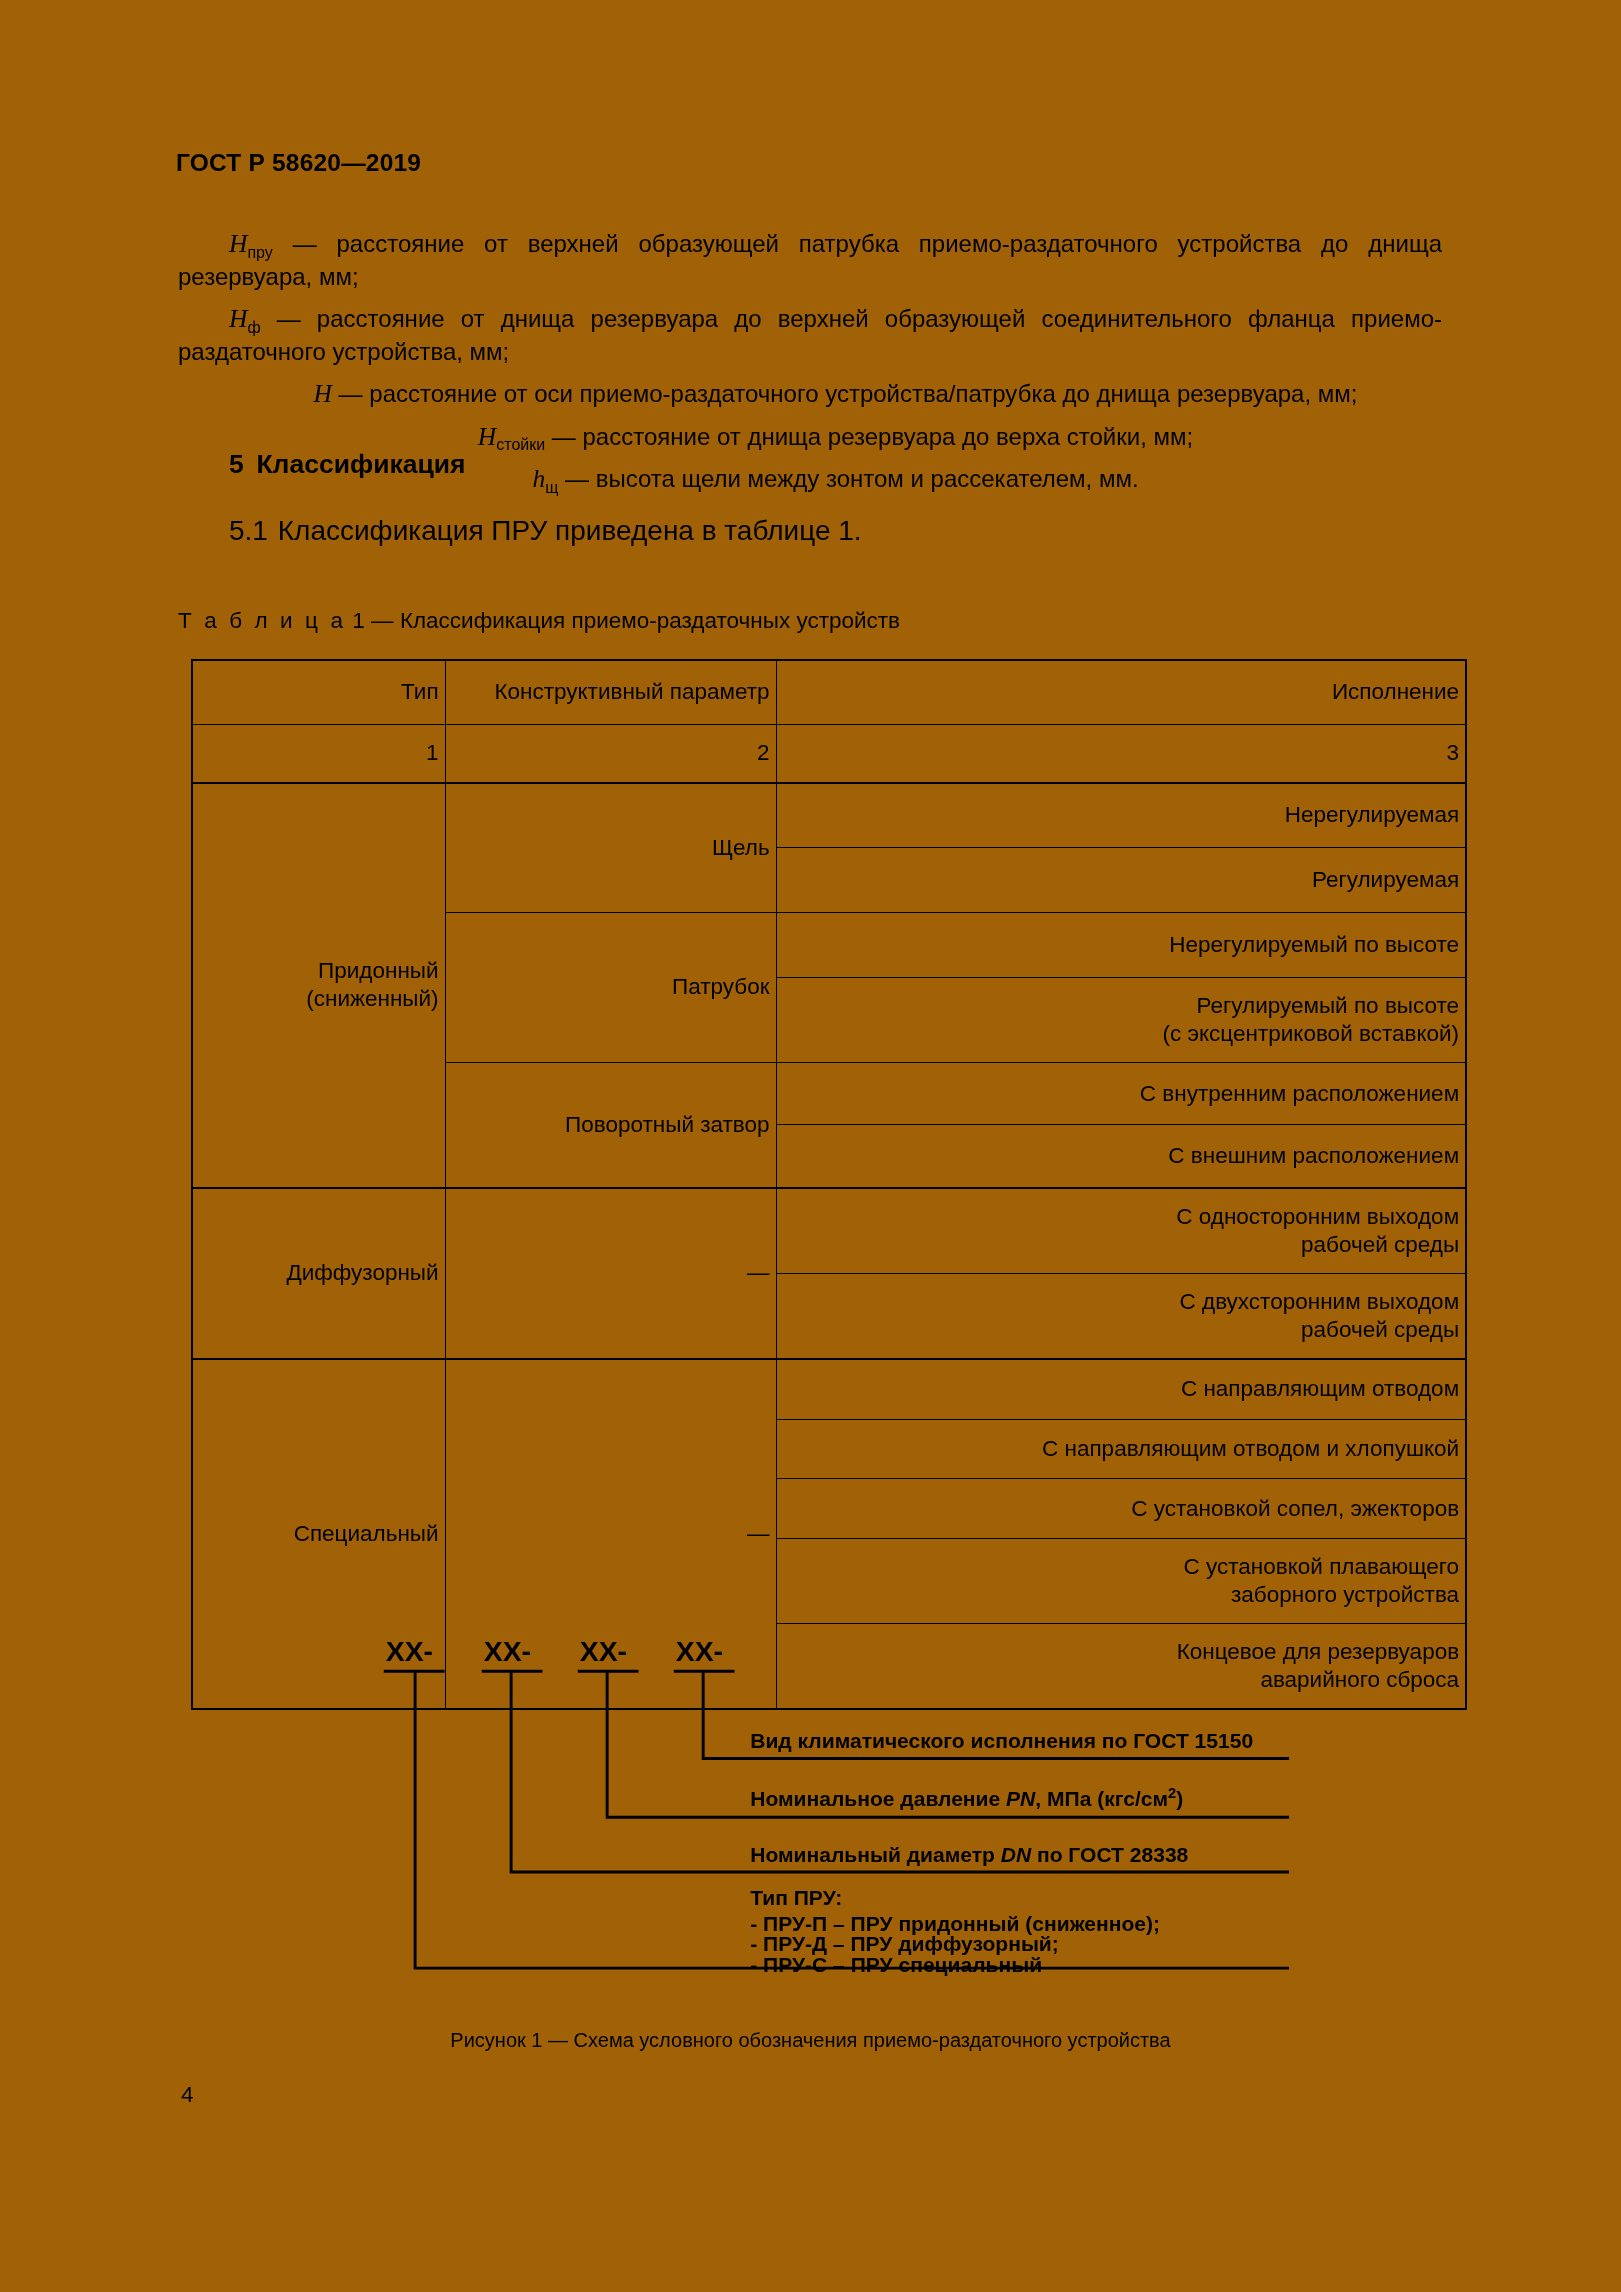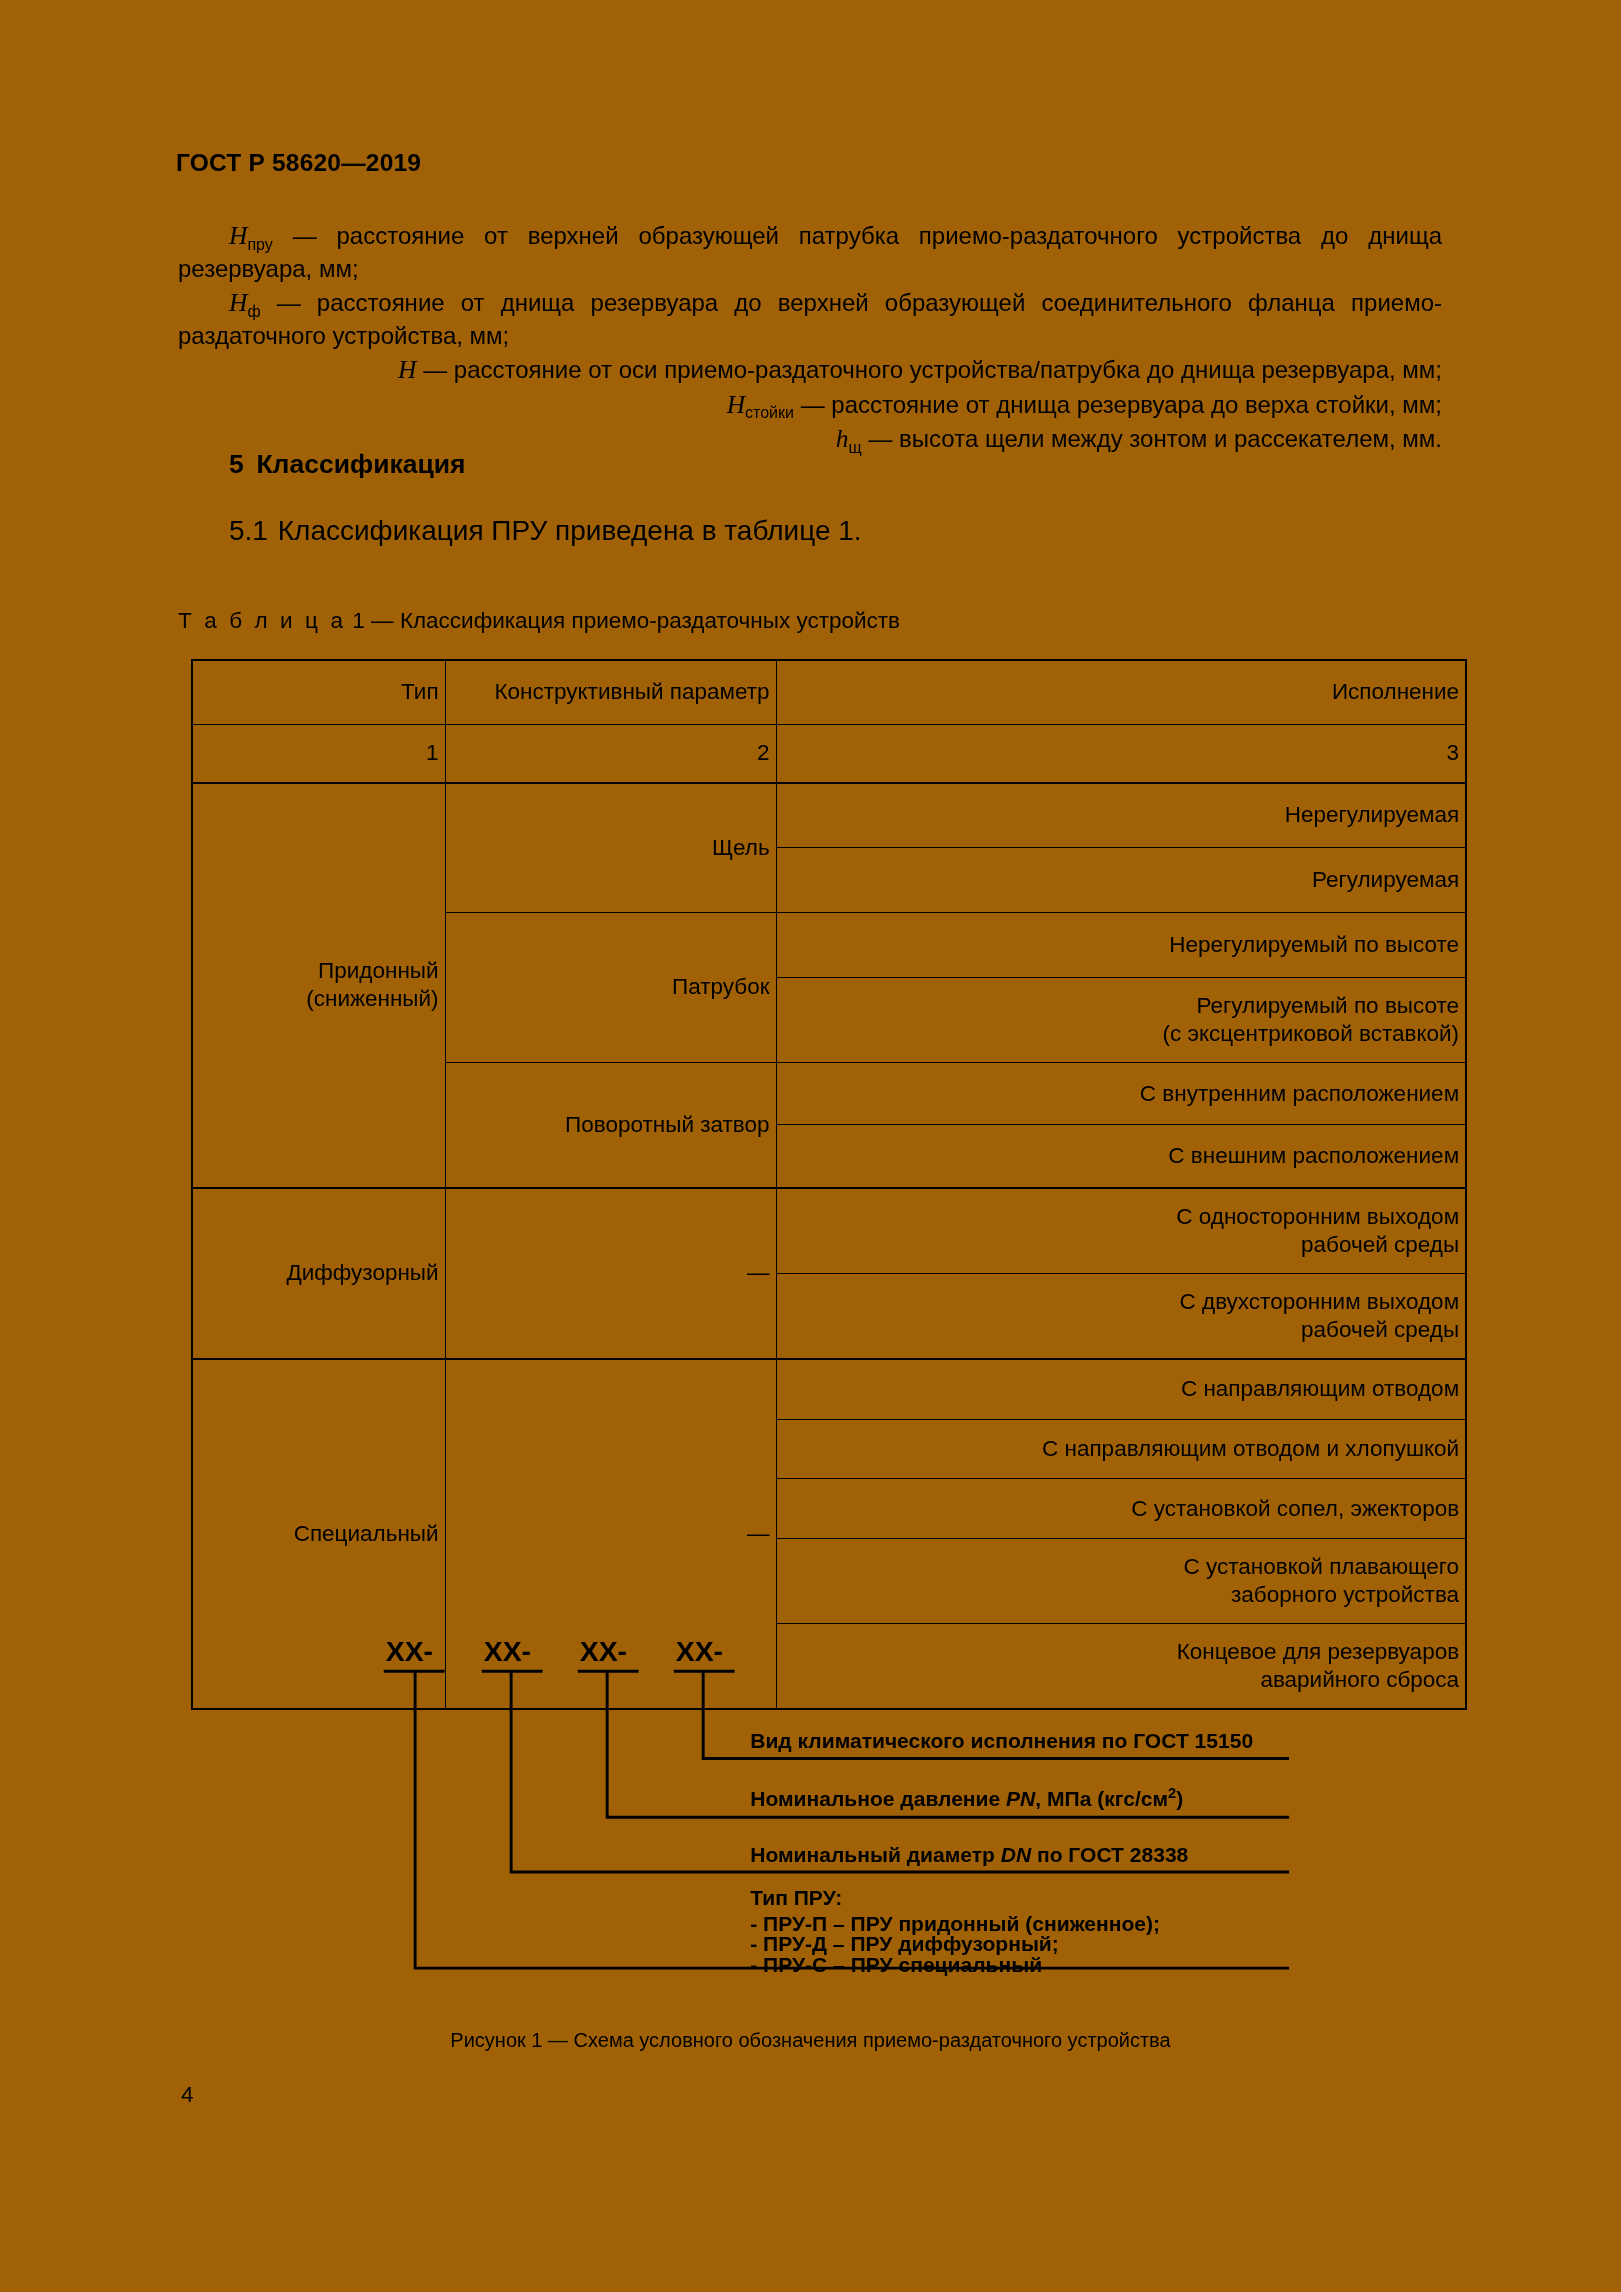--- a/index.html
+++ b/index.html
@@ -37,24 +37,24 @@
     position: absolute;
     left: 178px;
     top: 218px;
     width: 1264px;
   }
   .para {
     font-size: 24px;
     line-height: 1.33;
     text-align: justify;
     text-indent: 51px;
-    margin: 1px 0 1px 0;
+    margin: 9px 0 1px 0;
     hyphens: none;
   }
-  .para.no-just { text-align: right; }
+  .para.no-just { text-align: center; }
   var.sym {
     font-style: italic;
     font-family: "Liberation Serif", serif;
     font-size: 25.5px;
   }
   sub.sym {
     font-style: normal;
     font-family: "Liberation Sans", sans-serif;
     font-size: 16px;
     vertical-align: baseline;

